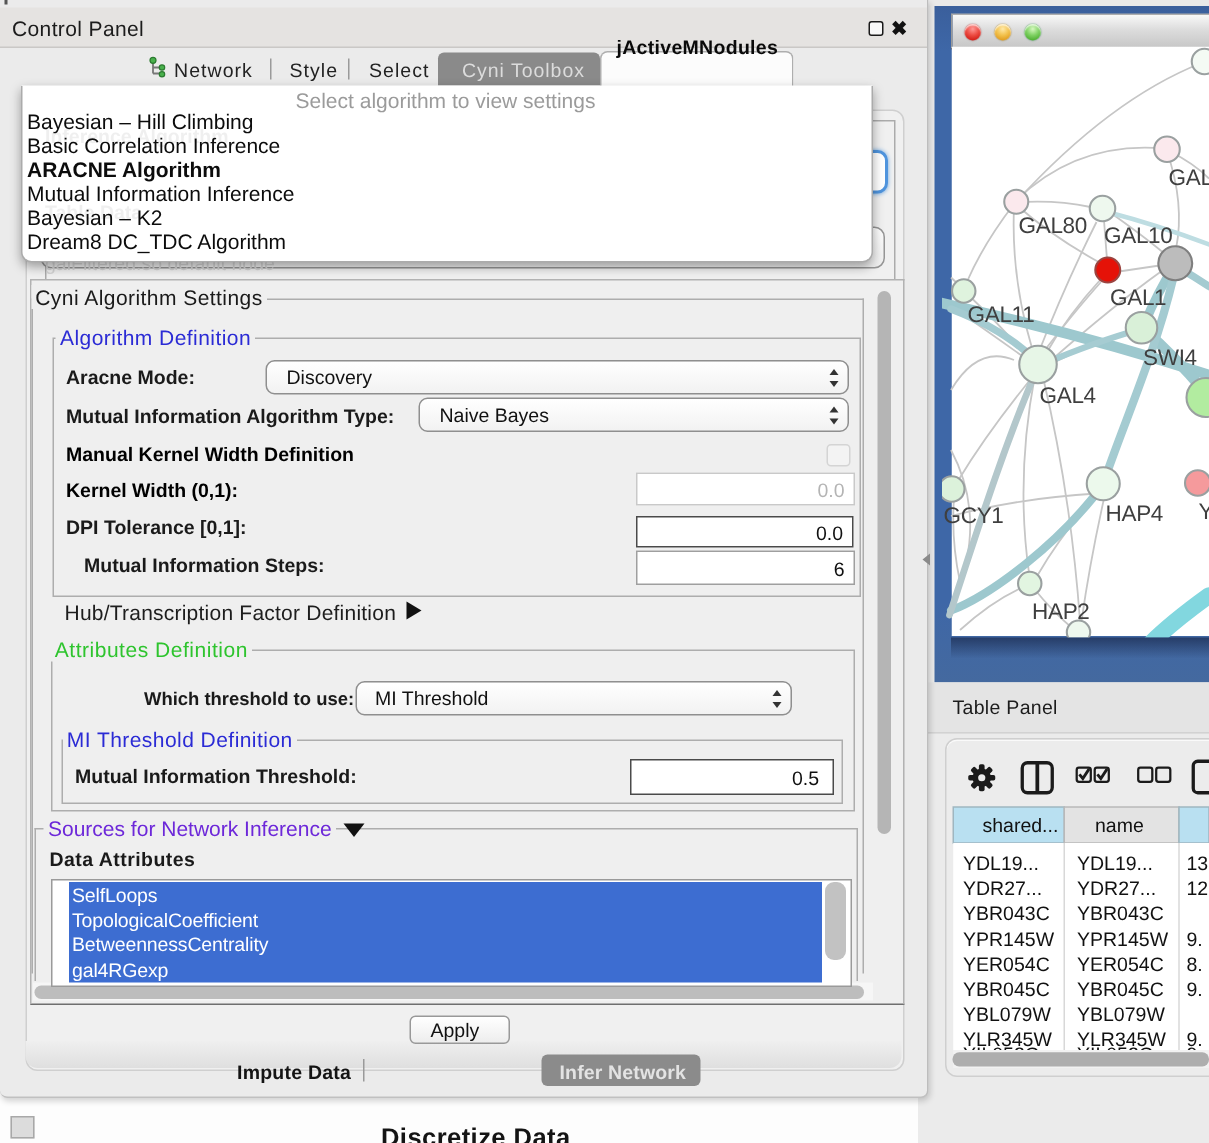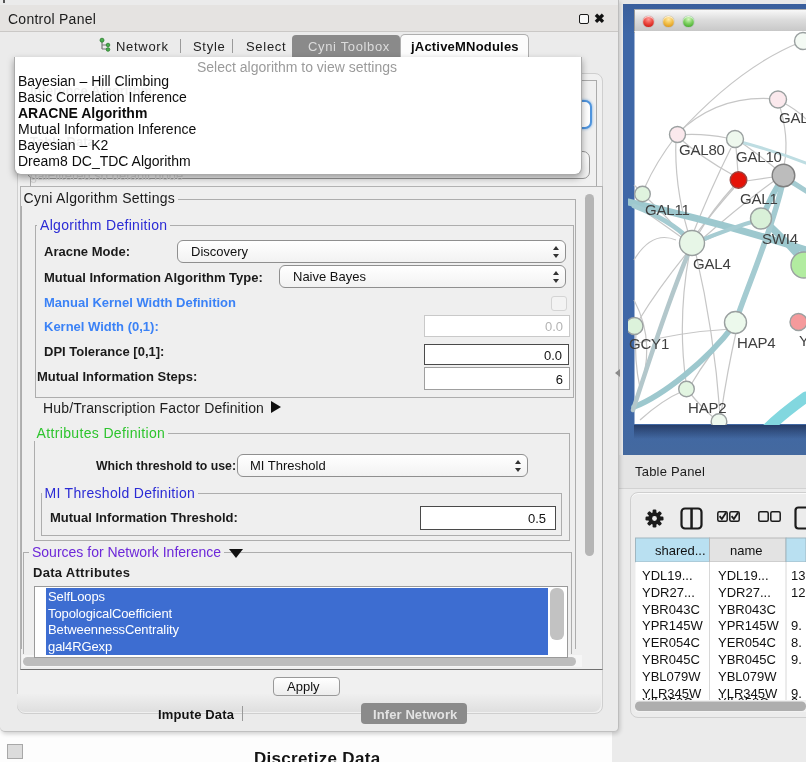--- a/index.html
+++ b/index.html
@@ -1,19 +1,19 @@
 <!DOCTYPE html>
 <html><head><meta charset="utf-8">
 <style>
 html,body{margin:0;padding:0;}
 body{width:806px;height:762px;position:relative;overflow:hidden;background:#fdfdfd;
  font-family:"Liberation Sans",sans-serif;-webkit-font-smoothing:antialiased;}
 .abs{position:absolute;}
 .lbl{position:absolute;font-size:13px;font-weight:bold;color:#1a1a1a;white-space:nowrap;}
-.dis{color:#3b82f6;}
+.dis{color:#000000;}
 .combo{position:absolute;background:linear-gradient(#ffffff,#f2f2f2);border:1px solid #8f8f8f;border-radius:6px;
  font-size:13px;color:#111;}
 .combo .ar{position:absolute;right:9px;top:50%;transform:translateY(-50%);width:0;height:0;}
 .combo .ar:before{content:"";position:absolute;left:-3.5px;top:-9px;border:3.5px solid transparent;border-bottom:4.5px solid #333;}
 .combo .ar:after{content:"";position:absolute;left:-3.5px;top:2px;border:3.5px solid transparent;border-top:4.5px solid #333;}
 .fld{position:absolute;background:#fff;font-size:13px;text-align:left;color:#111;}
 .gtitle{position:absolute;font-size:14px;white-space:nowrap;background:#efefef;padding:0 3px;}
 </style></head>
 <body>
 
@@ -186,21 +186,21 @@
 <div class="abs" style="left:0;top:0;width:618px;height:731px;background:#ebebeb;border-right:1px solid #bdbdbd;border-bottom:1px solid #c0c0c0;border-radius:0 0 5px 5px;box-shadow:1px 2px 4px rgba(0,0,0,.18);"></div>
 <div class="abs" style="left:3px;top:0;width:2px;height:3px;background:#555;"></div>
 <div class="abs" style="left:0;top:5px;width:618px;height:26px;background:#e5e3e1;border-bottom:1px solid #cac8c6;"></div>
 <div class="abs" style="left:8px;top:11px;font-size:14px;color:#1c1c1c;letter-spacing:.25px;">Control Panel</div>
 <div class="abs" style="left:579px;top:14px;width:8px;height:8px;border:1.5px solid #1a1a1a;border-radius:2px;background:#f8f8f8;"></div>
 <div class="abs" style="left:594px;top:11px;font-size:13px;font-weight:bold;color:#111;">✖</div>
 
 <div class="abs" style="left:292px;top:35px;width:108px;height:22px;background:#8a8a8a;border-radius:4px 4px 0 0;"></div>
 <div class="abs" style="left:308px;top:39px;font-size:13px;color:#dcdcdc;letter-spacing:.65px;">Cyni Toolbox</div>
 <div class="abs" style="left:400px;top:34px;width:127px;height:23px;background:#fcfcfc;border:1px solid #aeaeae;border-bottom:none;border-radius:5px 5px 0 0;"></div>
-<div class="abs" style="left:411px;top:39px;font-size:13px;font-weight:bold;color:#0a0a0a;letter-spacing:.2px;">jActiveMNodules</div>
+<div class="abs" style="left:411px;top:24px;font-size:13px;font-weight:bold;color:#0a0a0a;letter-spacing:.2px;">jActiveMNodules</div>
 <svg class="abs" style="left:98px;top:37px;" width="14" height="16" viewBox="0 0 14 16">
  <path d="M4 4 L4 12 M4 8 L10 8 M4 12 L10 12" stroke="#777" stroke-width="1.2" fill="none"></path>
  <circle cx="4" cy="3.2" r="2" fill="#49b04c" stroke="#2c7b30" stroke-width=".8"></circle>
  <circle cx="10" cy="8" r="1.8" fill="#49b04c" stroke="#2c7b30" stroke-width=".8"></circle>
  <circle cx="10" cy="12.5" r="1.8" fill="#49b04c" stroke="#2c7b30" stroke-width=".8"></circle>
 </svg>
 <div class="abs" style="left:116px;top:39px;font-size:13px;color:#222;letter-spacing:.7px;">Network</div>
 <div class="abs" style="left:180px;top:39px;width:1px;height:14px;background:#9a9a9a;"></div>
 <div class="abs" style="left:193px;top:39px;font-size:13px;color:#222;letter-spacing:.7px;">Style</div>
 <div class="abs" style="left:232px;top:39px;width:1px;height:14px;background:#9a9a9a;"></div>
@@ -238,21 +238,21 @@
 <div class="lbl dis" style="left:44px;top:295px;">Manual Kernel Width Definition</div>
 <div class="abs" style="left:551px;top:296px;width:14px;height:13px;background:#f3f3f3;border:1px solid #d4d4d4;border-radius:3px;"></div>
 <div class="lbl dis" style="left:44px;top:319px;">Kernel Width (0,1):</div>
 <div class="fld" style="left:424px;top:315px;width:144px;height:20px;border:1px solid #c9c9c9;color:#b4b4b4;">
     <span style="position:absolute;right:6px;top:3px;">0.0</span>
   </div>
 <div class="lbl" style="left:44px;top:344px;text-align:center;">DPI Tolerance [0,1]:</div>
 <div class="fld" style="left:424px;top:344px;width:143px;height:19px;border:1.5px solid #4a4a4a;">
     <span style="position:absolute;right:6px;top:3px;">0.0</span>
   </div>
-<div class="lbl" style="left:37px;top:369px;">Mutual Information Steps:</div>
+<div class="lbl" style="left:56px;top:369px;">Mutual Information Steps:</div>
 <div class="fld" style="left:424px;top:366.5px;width:144px;height:21px;border:1px solid #9f9f9f;">
     <span style="position:absolute;right:6px;top:4px;">6</span>
   </div>
 <div class="abs" style="left:43px;top:400px;font-size:14px;color:#1d1d1d;letter-spacing:.15px;">Hub/Transcription Factor Definition</div>
 <div class="abs" style="left:271px;top:401px;width:0;height:0;border-left:10px solid #111;border-top:6px solid transparent;border-bottom:6px solid transparent;"></div>
 
 <div class="abs" style="left:34px;top:433px;width:534px;height:106px;border:1px solid #adadad;"></div>
 <div class="gtitle" style="left:33.5px;top:425px;color:#2ec42e;letter-spacing:.35px;">Attributes Definition</div>
 <div class="lbl" style="left:96px;top:459px;font-size:12.3px;">Which threshold to use:</div>
 <div class="combo" style="left:237px;top:454px;width:289px;height:21px;">

